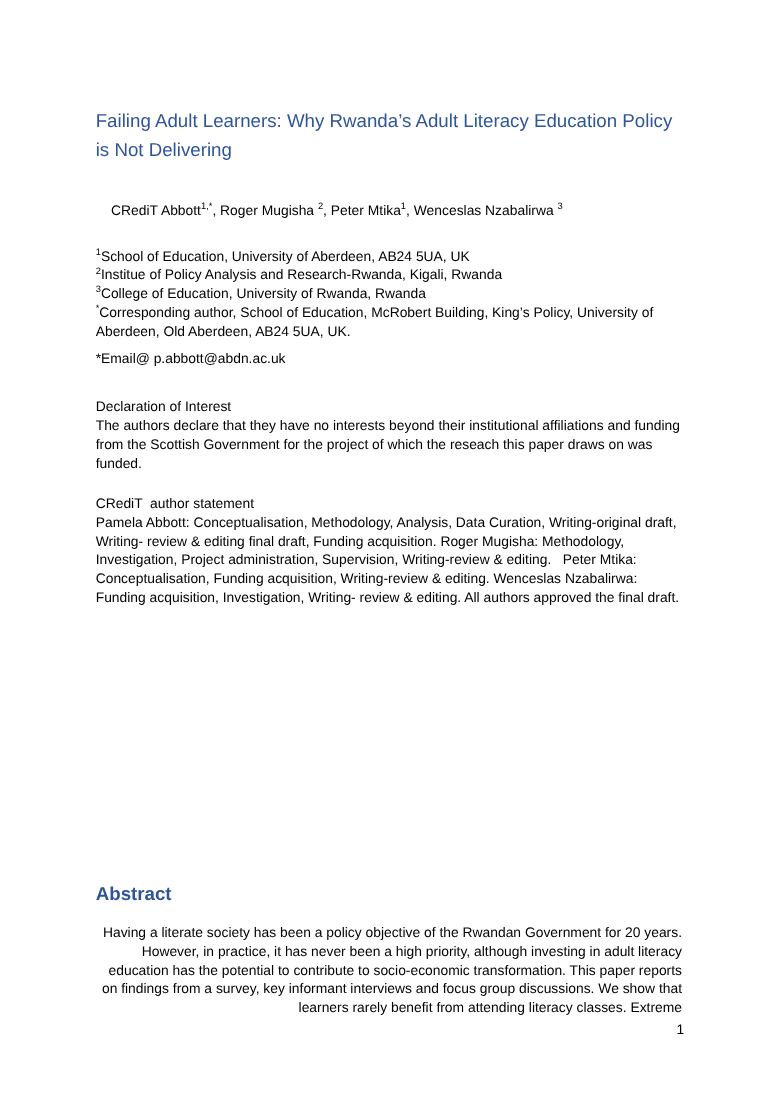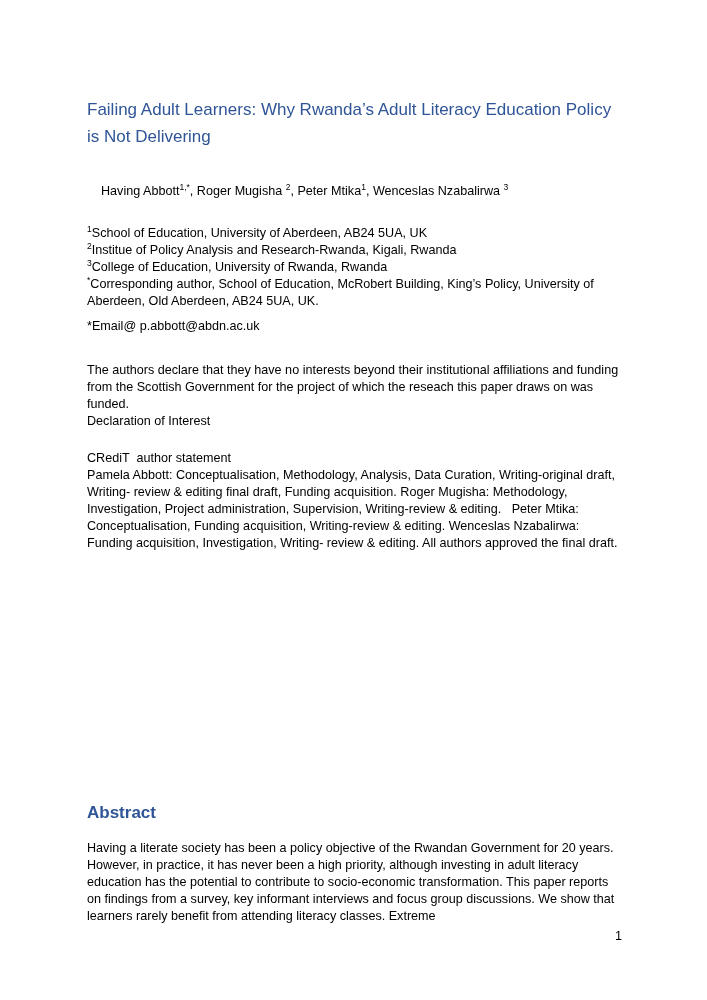--- a/index.html
+++ b/index.html
@@ -45,20 +45,21 @@
   }
   .credit-block {
     margin-top: 20px;
   }
   .abstract-heading {
     margin-top: 247px;
     font-weight: bold;
   }
   .abstract-body {
     margin-top: 14px;
+    text-align: right;
   }
   sup {
     font-size: 8.5px;
     line-height: 0;
     vertical-align: super;
   }
   .page-number {
     position: absolute;
     top: 928px;
     right: 85px;
@@ -67,35 +68,35 @@
   }
 </style>
 </head>
 <body>
 
 <div class="page">
 
   <h1 class="blue-heading">Failing Adult Learners: Why Rwanda’s Adult Literacy Education Policy is Not Delivering</h1>
 
   <div class="body-text authors">
-    <span>Having Abbott</span><sup>1,*</sup><span>, Roger Mugisha </span><sup>2</sup><span>, Peter Mtika</span><sup>1</sup><span>, Wenceslas Nzabalirwa </span><sup>3</sup>
+    <span>CRediT Abbott</span><sup>1,*</sup><span>, Roger Mugisha </span><sup>2</sup><span>, Peter Mtika</span><sup>1</sup><span>, Wenceslas Nzabalirwa </span><sup>3</sup>
   </div>
 
   <div class="affiliations">
     <div class="body-text"><sup>1</sup><span>School of Education, University of Aberdeen, AB24 5UA, UK</span></div>
     <div class="body-text"><sup>2</sup><span>Institue of Policy Analysis and Research-Rwanda, Kigali, Rwanda</span></div>
     <div class="body-text"><sup>3</sup><span>College of Education, University of Rwanda, Rwanda</span></div>
     <div class="body-text"><sup>*</sup><span>Corresponding author, School of Education, McRobert Building, King’s Policy, University of Aberdeen, Old Aberdeen, AB24 5UA, UK.</span></div>
   </div>
 
   <div class="body-text email-line">*Email@ p.abbott@abdn.ac.uk</div>
 
   <div class="declaration-block">
+    <div class="body-text">Declaration of Interest</div>
     <div class="body-text">The authors declare that they have no interests beyond their institutional affiliations and funding from the Scottish Government for the project of which the reseach this paper draws on was funded.</div>
-    <div class="body-text">Declaration of Interest</div>
   </div>
 
   <div class="credit-block">
     <div class="body-text">CRediT  author statement</div>
     <div class="body-text">Pamela Abbott: Conceptualisation, Methodology, Analysis, Data Curation, Writing-original draft, Writing- review &amp; editing final draft, Funding acquisition. Roger Mugisha: Methodology, Investigation, Project administration, Supervision, Writing-review &amp; editing.   Peter Mtika: Conceptualisation, Funding acquisition, Writing-review &amp; editing. Wenceslas Nzabalirwa: Funding acquisition, Investigation, Writing- review &amp; editing. All authors approved the final draft.</div>
   </div>
 
   <h2 class="blue-heading abstract-heading">Abstract</h2>
 
   <div class="body-text abstract-body">Having a literate society has been a policy objective of the Rwandan Government for 20 years. However, in practice, it has never been a high priority, although investing in adult literacy education has the potential to contribute to socio-economic transformation. This paper reports on findings from a survey, key informant interviews and focus group discussions. We show that learners rarely benefit from attending literacy classes. Extreme</div>

